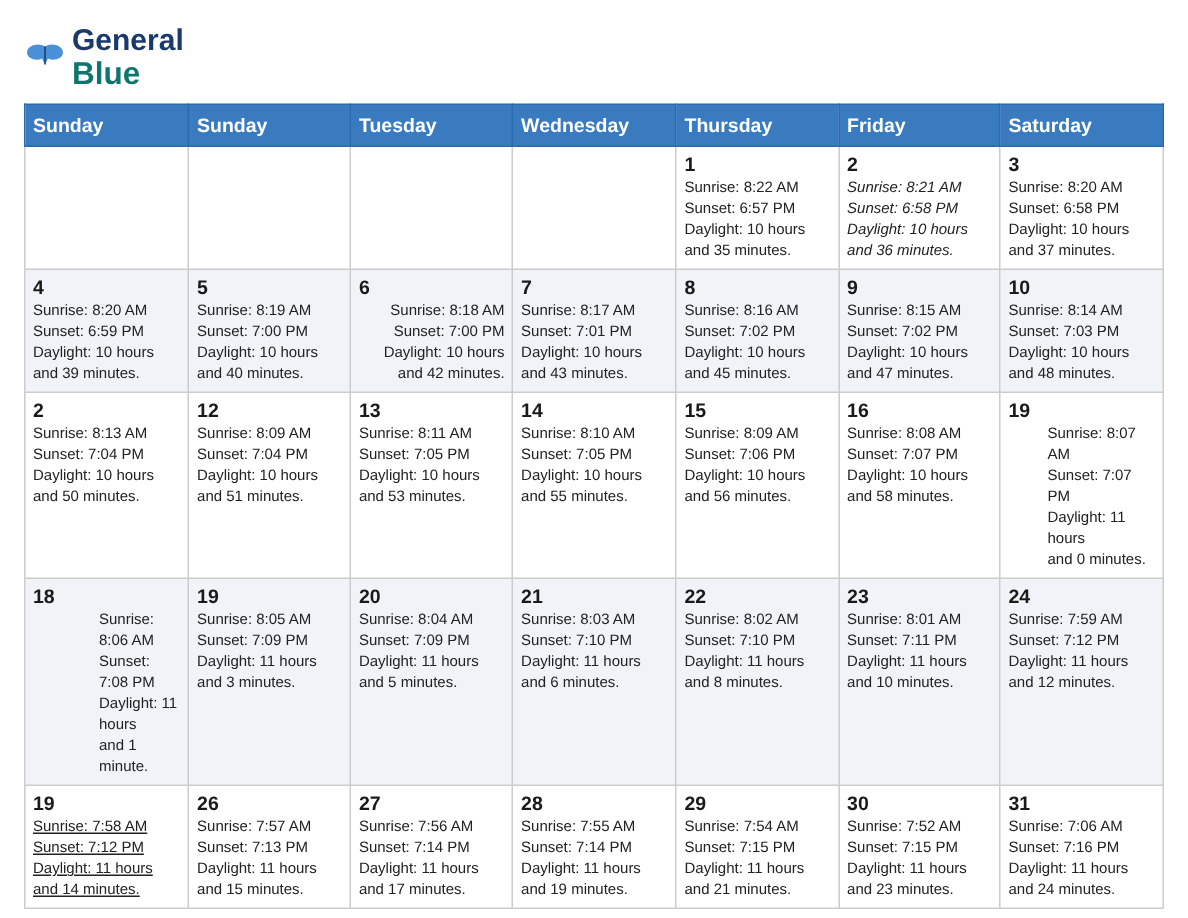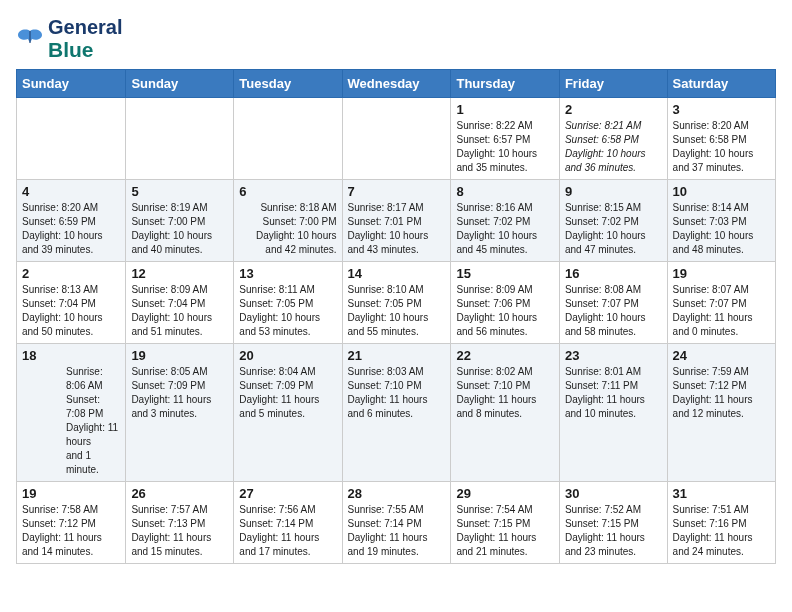--- a/index.html
+++ b/index.html
@@ -231,21 +231,21 @@
         </td>
         <td>
           <span class="day-num">16</span>
           <div class="day-info" style="white-space: pre-line;">Sunrise: 8:08 AM
 Sunset: 7:07 PM
 Daylight: 10 hours
 and 58 minutes.</div>
         </td>
         <td>
           <span class="day-num">19</span>
-          <div class="day-info" style="white-space: pre-line;">Sunrise: 8:07 AM
+          <div class="day-info" style="white-space: pre-line; margin-left: 26px;">Sunrise: 8:07 AM
 Sunset: 7:07 PM
 Daylight: 11 hours
 and 0 minutes.</div>
         </td>
       </tr>
       <tr>
         <td>
           <span class="day-num">18</span>
           <div class="day-info" style="white-space: pre-line; margin-left: 44px;">Sunrise: 8:06 AM
 Sunset: 7:08 PM
@@ -291,21 +291,21 @@
           <span class="day-num">24</span>
           <div class="day-info" style="white-space: pre-line;">Sunrise: 7:59 AM
 Sunset: 7:12 PM
 Daylight: 11 hours
 and 12 minutes.</div>
         </td>
       </tr>
       <tr>
         <td>
           <span class="day-num">19</span>
-          <div class="day-info" style="white-space: pre-line;">Sunrise: 7:58 AM
+          <div class="day-info" style="white-space: pre-line; text-decoration: underline;">Sunrise: 7:58 AM
 Sunset: 7:12 PM
 Daylight: 11 hours
 and 14 minutes.</div>
         </td>
         <td>
           <span class="day-num">26</span>
           <div class="day-info" style="white-space: pre-line;">Sunrise: 7:57 AM
 Sunset: 7:13 PM
 Daylight: 11 hours
 and 15 minutes.</div>
@@ -333,20 +333,20 @@
         </td>
         <td>
           <span class="day-num">30</span>
           <div class="day-info" style="white-space: pre-line;">Sunrise: 7:52 AM
 Sunset: 7:15 PM
 Daylight: 11 hours
 and 23 minutes.</div>
         </td>
         <td>
           <span class="day-num">31</span>
-          <div class="day-info" style="white-space: pre-line;">Sunrise: 7:51 AM
+          <div class="day-info" style="white-space: pre-line;">Sunrise: 7:06 AM
 Sunset: 7:16 PM
 Daylight: 11 hours
 and 24 minutes.</div>
         </td>
       </tr>
     </tbody>
 </table>
 
 </body></html>

